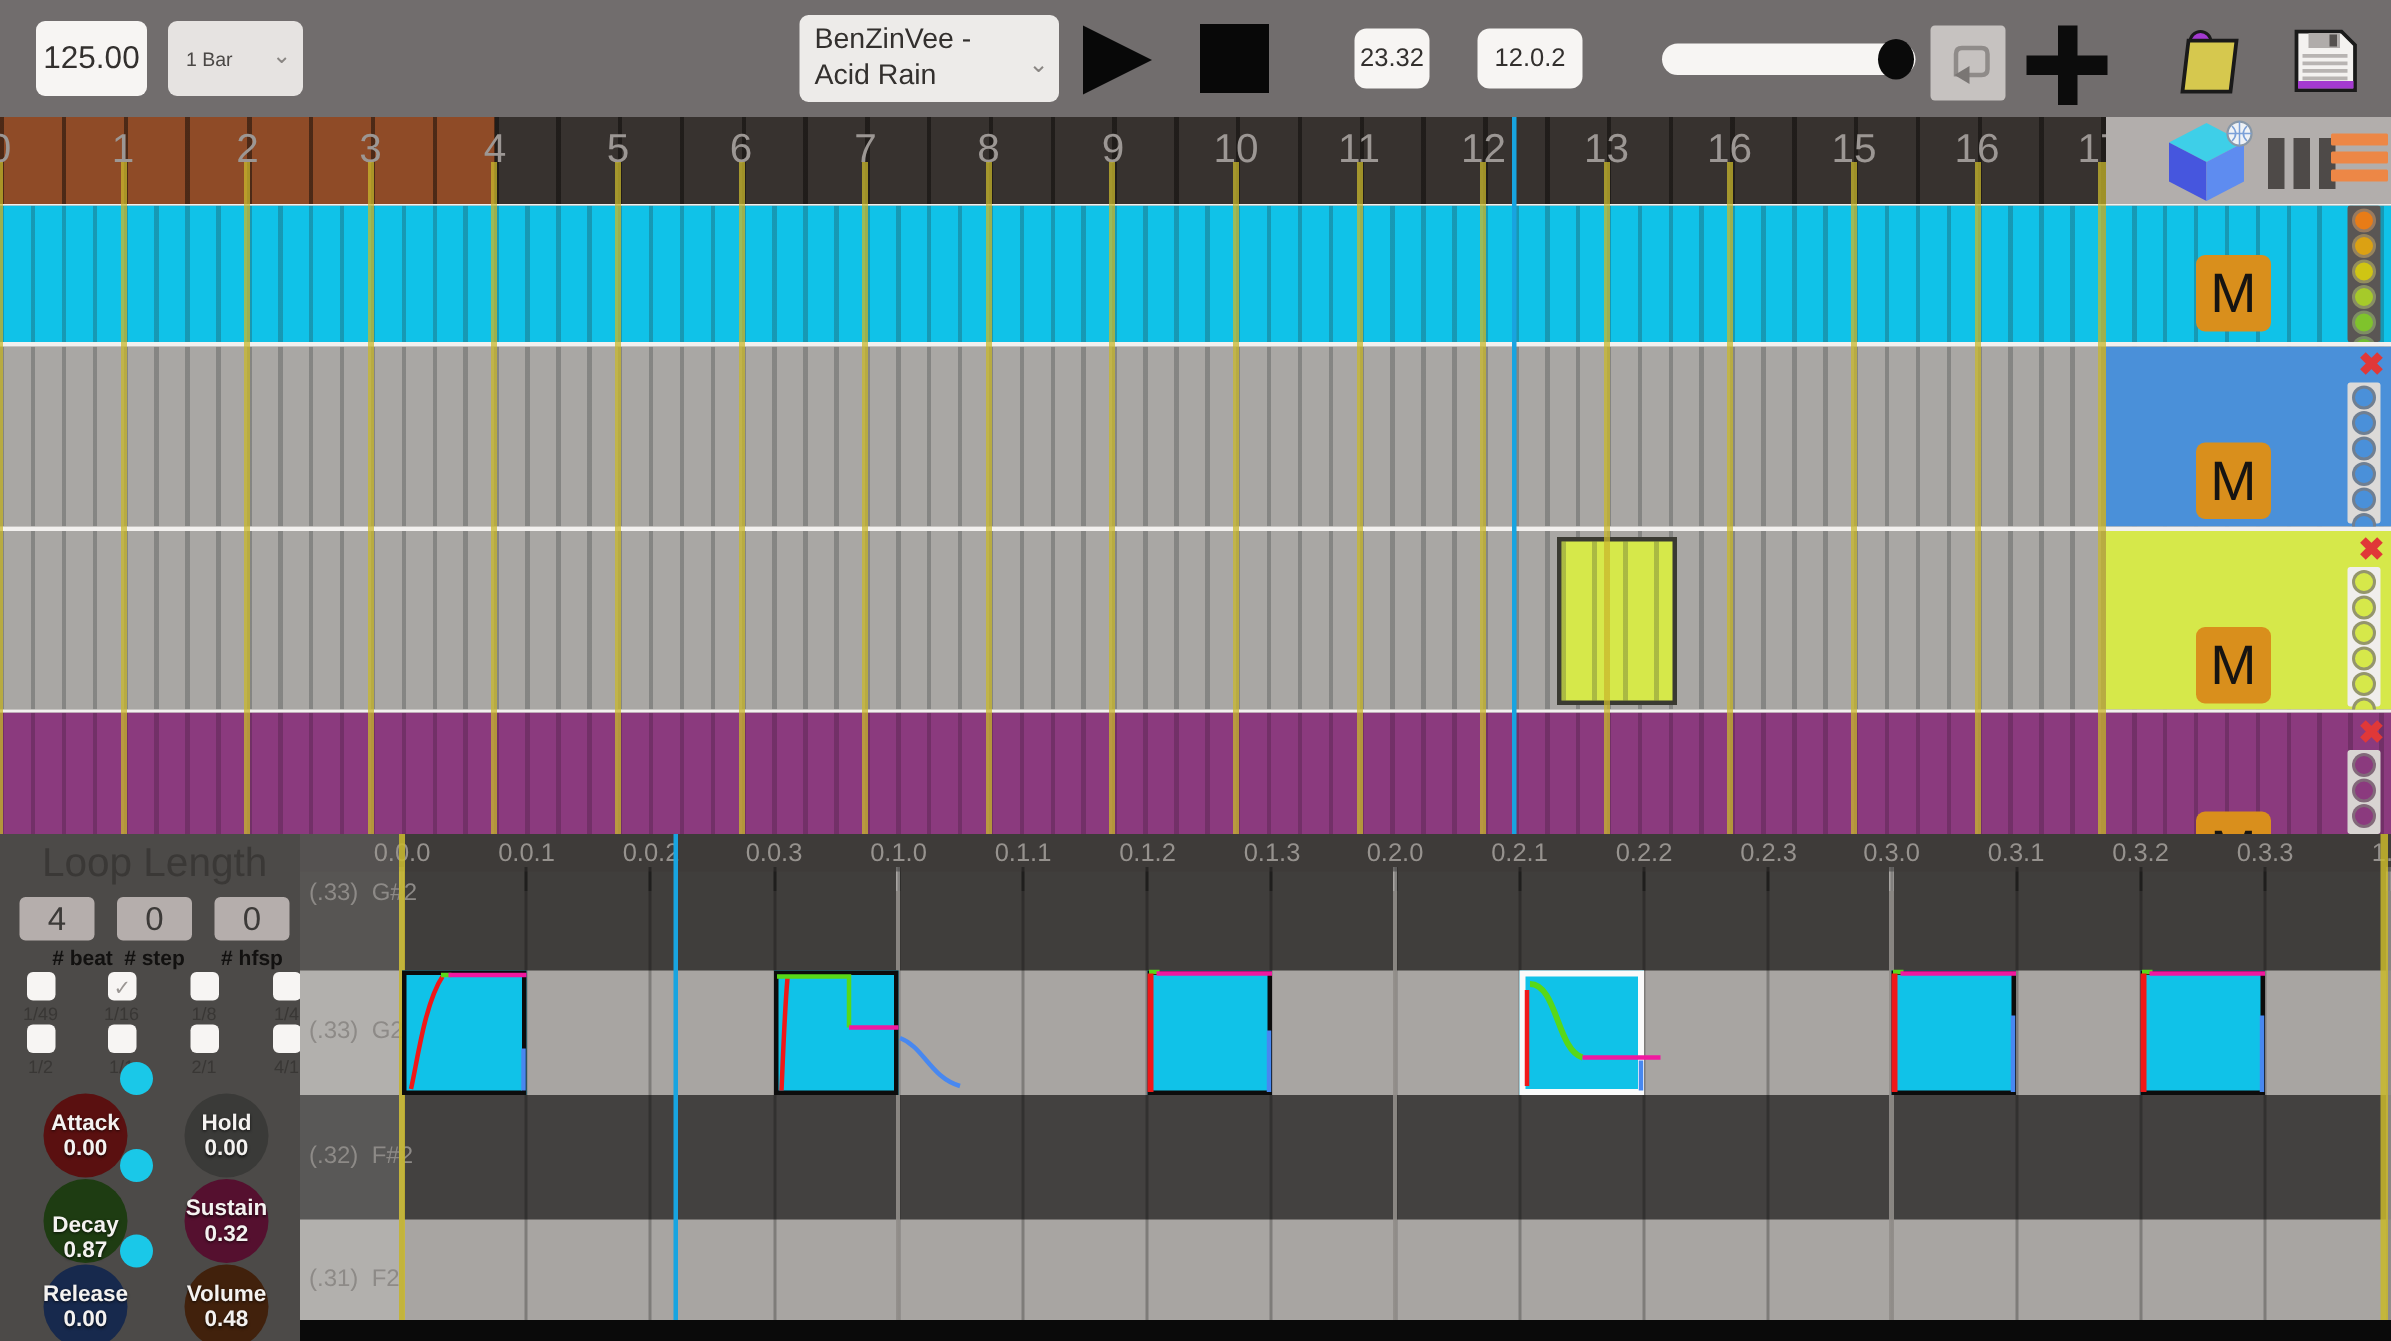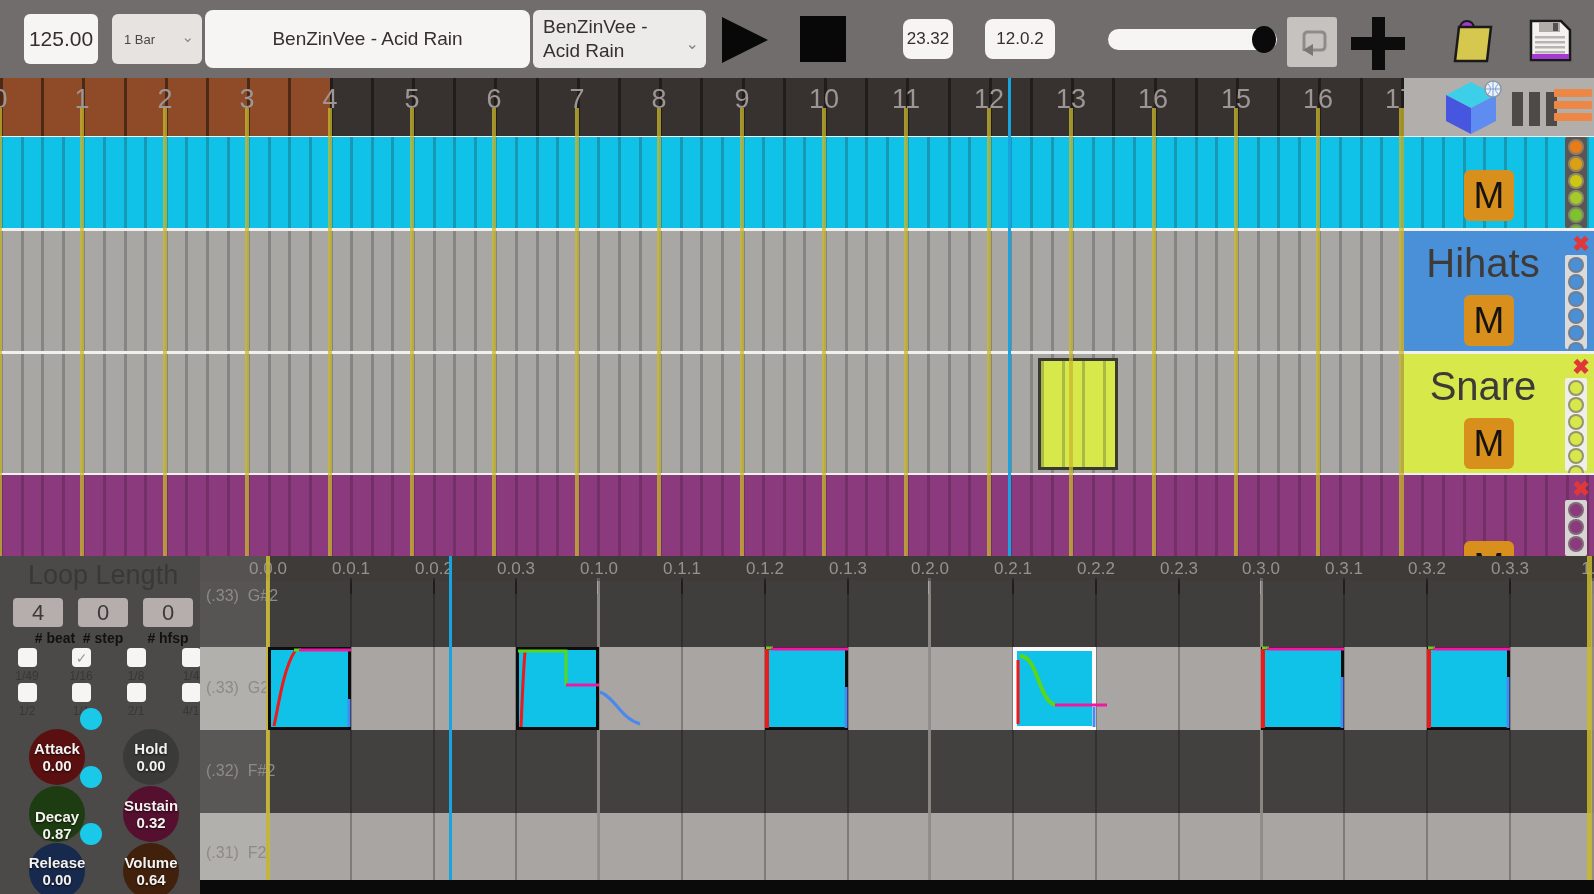--- a/index.html
+++ b/index.html
@@ -102,21 +102,20 @@
 <body>
 
 <div id="app">
 
   <div id="toolbar" class="abs">
     <div id="bpm" class="abs tb-field">125.00</div>
     <div id="barsel" class="abs">
       <span>1 Bar</span>
       <span class="chev">⌄</span>
     </div>
-    <div id="songtitle" class="abs tb-field">BenZinVee - Acid Rain</div>
     <div id="songsel" class="abs">
       <span>BenZinVee -</span>
       <span>Acid Rain</span>
       <span class="chev">⌄</span>
     </div>
     <div id="play" class="abs"></div>
     <div id="stop" class="abs"></div>
     <div id="timefield" class="abs tb-field">23.32</div>
     <div id="posfield" class="abs tb-field">12.0.2</div>
     <div id="slider-track" class="abs"></div>
@@ -206,42 +205,40 @@
           <span class="led" style="background: rgb(127, 195, 44);"></span>
           <span class="led" style="background: rgb(111, 190, 49);"></span>
         </div>
       </div>
     </div>
     <div class="sep" style="top:150px;height:3px;"></div>
 
     <div id="row-hihats" class="trackrow">
       <div class="cells20"></div>
       <div class="thead" style="background: rgb(74, 144, 217);">
-        <div class="tname" style="top:10px;">Hihats</div>
         <div class="mbtn" style="top:64px;">M</div>
         <div class="xbtn" style="top:4px;">✖</div>
         <div class="ledcol" style="top:24px;bottom:2px;background:#dcdad8;">
           <span class="led" style="background: rgb(74, 144, 217);"></span>
           <span class="led" style="background: rgb(74, 144, 217);"></span>
           <span class="led" style="background: rgb(74, 144, 217);"></span>
           <span class="led" style="background: rgb(74, 144, 217);"></span>
           <span class="led" style="background: rgb(74, 144, 217);"></span>
           <span class="led" style="background: rgb(74, 144, 217);"></span>
         </div>
       </div>
     </div>
     <div class="sep" style="top:273px;height:3px;"></div>
 
     <div id="row-snare" class="trackrow">
       <div class="cells20"></div>
       <div id="clip-snare" style="background: rgb(214, 232, 74);">
         <div class="cells"></div>
       </div>
       <div class="thead" style="background: rgb(214, 232, 74);">
-        <div class="tname" style="top:10px;">Snare</div>
         <div class="mbtn" style="top:64px;">M</div>
         <div class="xbtn" style="top:4px;">✖</div>
         <div class="ledcol" style="top:24px;bottom:2px;background:#f0eeec;">
           <span class="led" style="background: rgb(214, 232, 74);"></span>
           <span class="led" style="background: rgb(214, 232, 74);"></span>
           <span class="led" style="background: rgb(214, 232, 74);"></span>
           <span class="led" style="background: rgb(214, 232, 74);"></span>
           <span class="led" style="background: rgb(214, 232, 74);"></span>
           <span class="led" style="background: rgb(214, 232, 74);"></span>
         </div>
@@ -408,17 +405,17 @@
       <div class="knob" style="left: 123px; top: 230px; background: rgb(85, 16, 47);">
         <span>Sustain</span>
           <span>0.32</span>
       </div>
       <div class="knob" style="left: 29px; top: 287px; background: rgb(23, 41, 77);">
         <span>Release</span>
           <span>0.00</span>
       </div>
       <div class="knob" style="left: 123px; top: 287px; background: rgb(65, 33, 12);">
         <span>Volume</span>
-          <span>0.64</span>
+          <span>0.48</span>
       </div>
     </div>
   </div>
 </div>
 
 </body></html>

